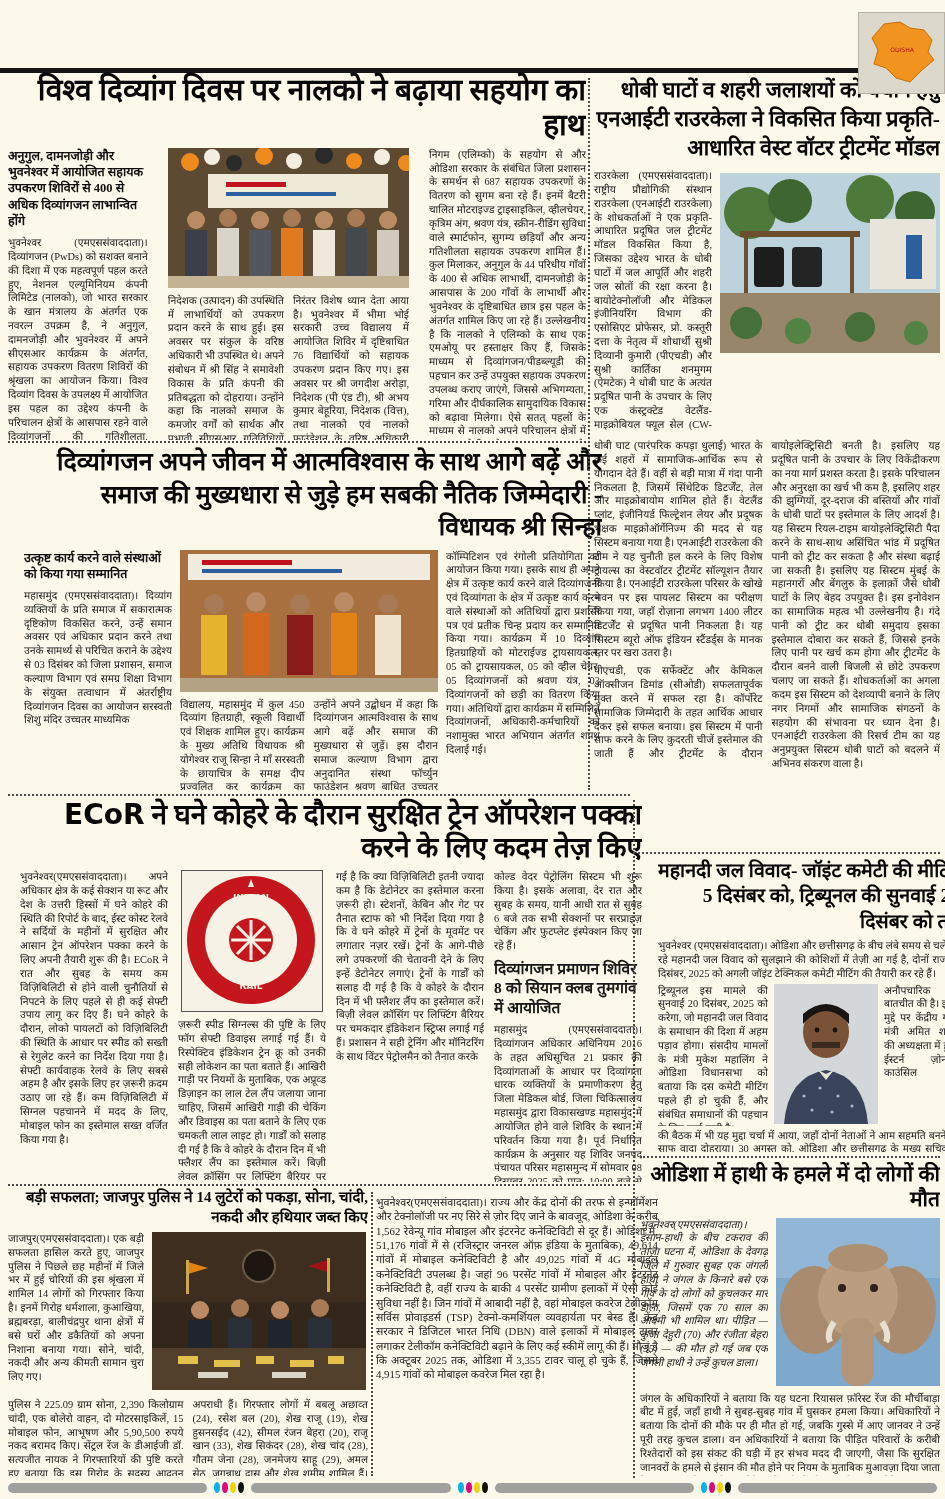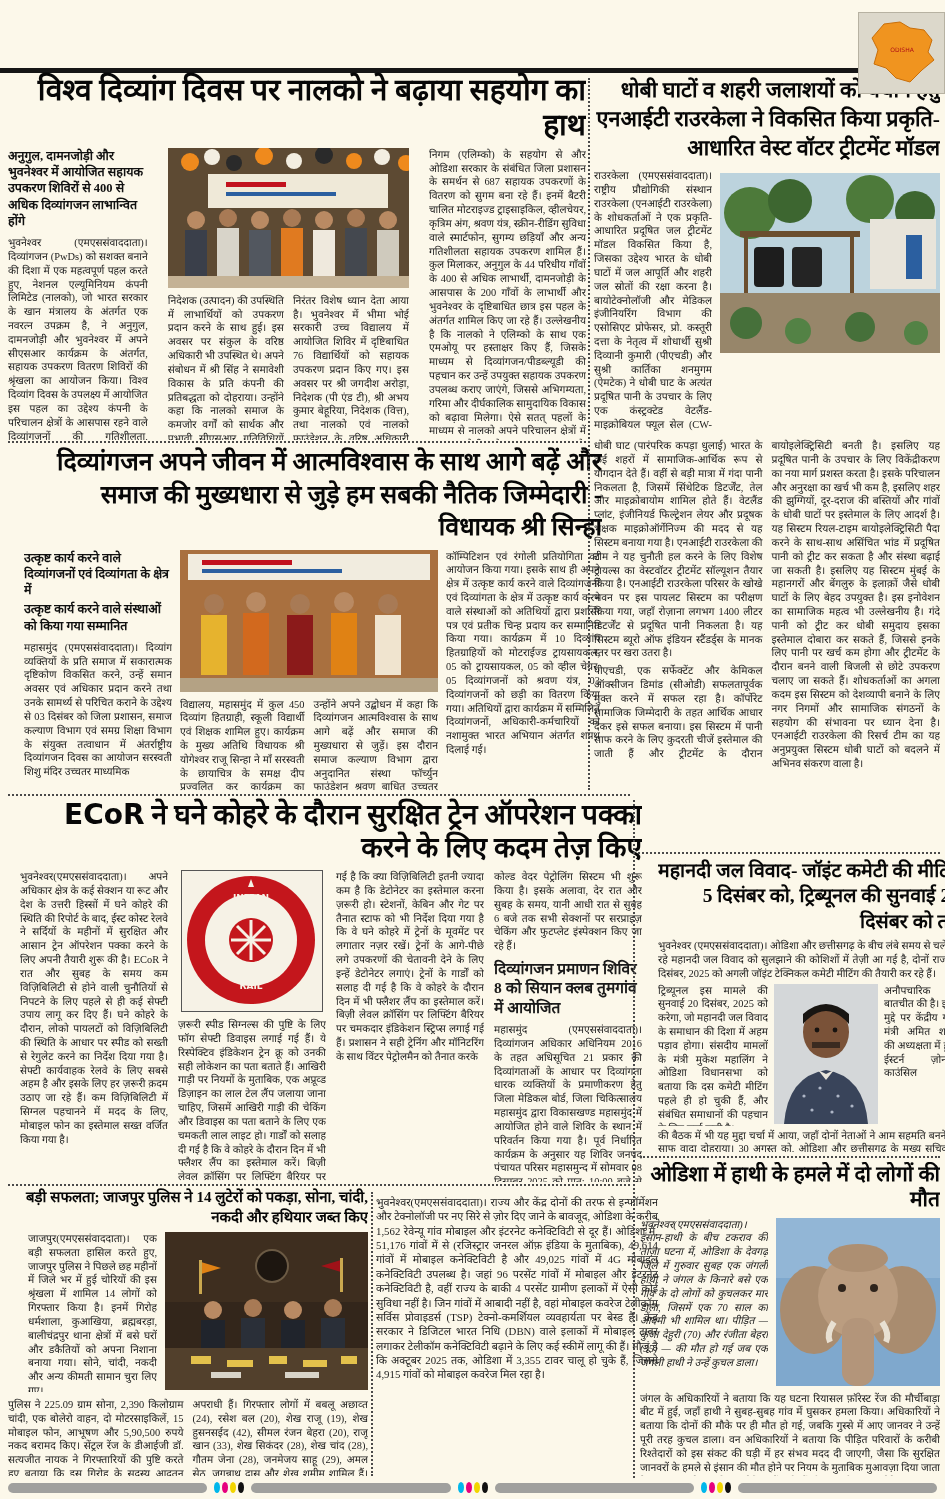--- a/index.html
+++ b/index.html
@@ -130,21 +130,20 @@
     <div class="twocol" style="margin-top:8px;height:430px;overflow:hidden;">
       <p class="body">धोबी घाट (पारंपरिक कपड़ा धुलाई) भारत के कई शहरों में सामाजिक-आर्थिक रूप से योगदान देते हैं। वहीं से बड़ी मात्रा में गंदा पानी निकलता है, जिसमें सिंथेटिक डिटर्जेंट, तेल और माइक्रोबायोम शामिल होते हैं। वेटलैंड प्लांट, इंजीनियर्ड फिल्ट्रेशन लेयर और प्रदूषक भक्षक माइक्रोऑर्गेनिज्म की मदद से यह सिस्टम बनाया गया है। एनआईटी राउरकेला की टीम ने यह चुनौती हल करने के लिए विशेष ट्रायल्स का वेस्टवॉटर ट्रीटमेंट सॉल्यूशन तैयार किया है। एनआईटी राउरकेला परिसर के खोखे भवन पर इस पायलट सिस्टम का परीक्षण किया गया, जहाँ रोज़ाना लगभग 1400 लीटर डिटर्जेंट से प्रदूषित पानी निकलता है। यह सिस्टम ब्यूरो ऑफ इंडियन स्टैंडर्ड्स के मानक स्तर पर खरा उतरा है।</p>
       <p class="body" style="margin-top:4px;">पीएचडी, एक सर्फेक्टेंट और केमिकल ऑक्सीजन डिमांड (सीओडी) सफलतापूर्वक मुक्त करने में सफल रहा है। कॉर्पोरेट सामाजिक जिम्मेदारी के तहत आर्थिक आधार देकर इसे सफल बनाया। इस सिस्टम में पानी साफ करने के लिए कुदरती चीजें इस्तेमाल की जाती हैं और ट्रीटमेंट के दौरान बायोइलेक्ट्रिसिटी बनती है। इसलिए यह प्रदूषित पानी के उपचार के लिए विकेंद्रीकरण का नया मार्ग प्रशस्त करता है। इसके परिचालन और अनुरक्षा का खर्च भी कम है, इसलिए शहर की झुग्गियों, दूर-दराज की बस्तियों और गांवों के धोबी घाटों पर इस्तेमाल के लिए आदर्श है। यह सिस्टम रियल-टाइम बायोइलेक्ट्रिसिटी पैदा करने के साथ-साथ असिंचित भांड में प्रदूषित पानी को ट्रीट कर सकता है और संस्था बढ़ाई जा सकती है। इसलिए यह सिस्टम मुंबई के महानगरों और बेंगलुरु के इलाक़ों जैसे धोबी घाटों के लिए बेहद उपयुक्त है। इस इनोवेशन का सामाजिक महत्व भी उल्लेखनीय है। गंदे पानी को ट्रीट कर धोबी समुदाय इसका इस्तेमाल दोबारा कर सकते हैं, जिससे इनके लिए पानी पर खर्च कम होगा और ट्रीटमेंट के दौरान बनने वाली बिजली से छोटे उपकरण चलाए जा सकते हैं। शोधकर्ताओं का अगला कदम इस सिस्टम को देशव्यापी बनाने के लिए नगर निगमों और सामाजिक संगठनों के सहयोग की संभावना पर ध्यान देना है। एनआईटी राउरकेला की रिसर्च टीम का यह अनुप्रयुक्त सिस्टम धोबी घाटों को बदलने में अभिनव संकरण वाला है।</p>
     </div>
   </div>
 
   <div class="art" style="left:24px;top:446px;width:578px;height:346px;">
     <div class="hl" style="font-size:25px;line-height:1.3;">दिव्यांगजन अपने जीवन में आत्मविश्वास के साथ आगे बढ़ें और समाज की मुख्यधारा से जुड़े हम सबकी नैतिक जिम्मेदारी - विधायक श्री सिन्हा</div>
     <div class="row" style="margin-top:6px;gap:8px;height:276px;">
       <div style="width:148px;overflow:hidden;">
-        <p class="subhead" style="margin-bottom:3px;">उत्कृष्ट कार्य करने वाले दिव्यांगजनों एवं दिव्यांगता के क्षेत्र में</p>
         <p class="subhead">उत्कृष्ट कार्य करने वाले संस्थाओं को किया गया सम्मानित</p>
         <p class="body">महासमुंद (एमएससंवाददाता)। दिव्यांग व्यक्तियों के प्रति समाज में सकारात्मक दृष्टिकोण विकसित करने, उन्हें समान अवसर एवं अधिकार प्रदान करने तथा उनके सामर्थ्य से परिचित कराने के उद्देश्य से 03 दिसंबर को जिला प्रशासन, समाज कल्याण विभाग एवं समग्र शिक्षा विभाग के संयुक्त तत्वाधान में अंतर्राष्ट्रीय दिव्यांगजन दिवस का आयोजन सरस्वती शिशु मंदिर उच्चतर माध्यमिक</p>
       </div>
       <div style="width:258px;overflow:hidden;">
         <div class="photo" style="width:258px;height:142px;">
           <svg width="258" height="142" viewBox="0 0 258 142">
             <rect width="258" height="142" fill="#a9703f"></rect>
             <rect x="8" y="4" width="242" height="26" fill="#f1ecdf"></rect>
             <rect x="22" y="10" width="90" height="5" fill="#c2121e"></rect>
               <rect x="22" y="19" width="140" height="4" fill="#2b5fa0"></rect>
@@ -240,21 +239,21 @@
       </div>
       <div style="width:70px;overflow:hidden;height:142px;">
         <p class="body">अनौपचारिक बातचीत की है। इस मुद्दे पर केंद्रीय गृह मंत्री अमित शाह की अध्यक्षता में हुई ईस्टर्न ज़ोनल काउंसिल</p>
       </div>
     </div>
     <p class="body" style="margin-top:3px;">की बैठक में भी यह मुद्दा चर्चा में आया, जहाँ दोनों नेताओं ने आम सहमति बनने का साफ वादा दोहराया। 30 अगस्त को, ओडिशा और छत्तीसगढ़ के मुख्य सचिवों ने समाधान के लिए फ्रेमवर्क तैयार किया है। विपक्षी दुर्गा प्रसाद नायक ने प्रश्नकाल के दौरान सरकार से महानदी के मुद्दे पर सवाल किया, जिस पर मंत्री ने जवाब दिया कि यह मामला ट्रिब्यूनल के विचाराधीन है और दोनों राज्यों में आपसी समन्वय से प्रोसेस शुरू कर दिया है। जब से छत्तीसगढ़ में BJP सत्ता में आई है, ओडिशा के मुख्यमंत्री विष्णु देव साई और मोहन चरण माझी ने इस विवाद को सुलझाने के लिए कई दौर की बातचीत की है। यह निकाय, जो सालों से चल रहा है, दोनों राज्यों के लिए एक सॉल्यूशन मुहैया करा सकता है।</p>
   </div>
 
   <div class="art" style="left:8px;top:1188px;width:360px;height:288px;">
     <div class="hl" style="font-size:15px;line-height:1.3;">बड़ी सफलता; जाजपुर पुलिस ने 14 लुटेरों को पकड़ा, सोना, चांदी, नकदी और हथियार जब्त किए</div>
-    <div class="row" style="gap:8px;margin-top:5px;margin-left:20px;">
+    <div class="row" style="gap:8px;margin-top:5px;">
       <div style="width:136px;height:160px;overflow:hidden;">
         <p class="body">जाजपुर(एमएससंवाददाता)। एक बड़ी सफलता हासिल करते हुए, जाजपुर पुलिस ने पिछले छह महीनों में जिले भर में हुई चोरियों की इस श्रृंखला में शामिल 14 लोगों को गिरफ्तार किया है। इनमें गिरोह धर्मशाला, कुआखिया, ब्रह्मबरड़ा, बालीचंद्रपुर थाना क्षेत्रों में बसे घरों और डकैतियों को अपना निशाना बनाया गया। सोने, चांदी, नकदी और अन्य कीमती सामान चुरा लिए गए।</p>
       </div>
       <div class="photo" style="width:214px;height:158px;">
         <svg width="214" height="158" viewBox="0 0 214 158">
           <rect width="214" height="158" fill="#33261b"></rect>
           <rect y="0" width="214" height="70" fill="#3e2e1f"></rect>
           <circle cx="107" cy="34" r="16" fill="#1d1610" stroke="#6b5a44" stroke-width="2"></circle>
           <path d="M36 30 L56 36 L36 42 Z" fill="#e08214"></path>
             <rect x="34" y="28" width="3" height="34" fill="#caa84f"></rect>

